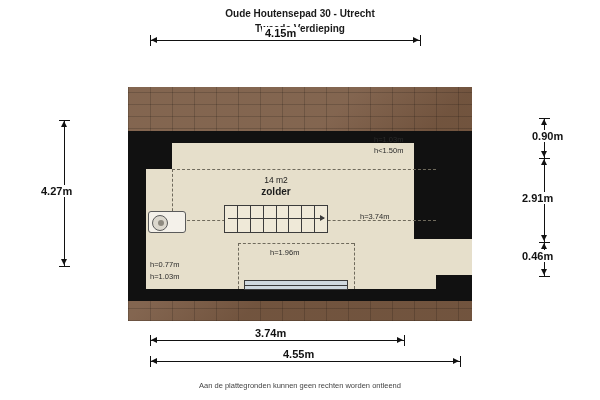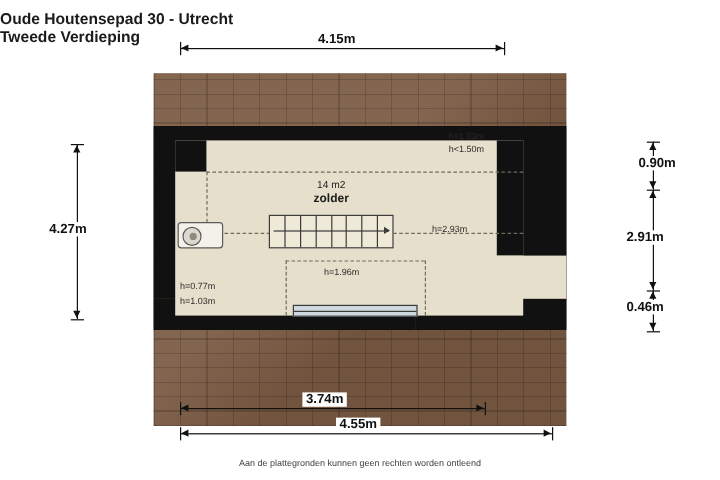--- a/index.html
+++ b/index.html
@@ -9,28 +9,28 @@
     background:#ffffff;
     font-family:"Liberation Sans", sans-serif;
     color:#222;
     position:relative;
     overflow:hidden;
   }
   #stage { position:absolute; inset:0; }
 
   
   .title-line1, .title-line2 {
-    position:absolute; left:0; width:600px; text-align:left;
-    font-weight:bold; font-size:13px; color:#1a1a1a;
+    position:absolute; left:0; width:600px; text-align:center;
+    font-weight:bold; font-size:10px; color:#1a1a1a;
   }
   .title-line1 { top:8px; }
   .title-line2 { top:23px; }
 
   
-  #plan { position:absolute; left:128px; top:61px; width:344px; height:294px; }
+  #plan { position:absolute; left:128px; top:87px; width:344px; height:234px; }
 
   
   .roof {
     position:absolute; inset:0;
     background-color:#7a5a43;
     background-image:
       repeating-linear-gradient(0deg, rgba(0,0,0,0.16) 0 1px, rgba(0,0,0,0) 1px 12px),
       repeating-linear-gradient(90deg, rgba(0,0,0,0.16) 0 1px, rgba(0,0,0,0) 1px 22px),
       linear-gradient(135deg, rgba(255,255,255,0.07) 0 40%, rgba(0,0,0,0.07) 60% 100%);
   }
@@ -197,21 +197,21 @@
 
     <div class="dash dash-h" style="left:44px;top:82px;width:264px;"></div>
     <div class="dash dash-v" style="left:44px;top:82px;height:52px;"></div>
     <div class="dash dash-h" style="left:44px;top:133px;width:264px;"></div>
     <div class="dash dash-v" style="left:110px;top:156px;height:46px;"></div>
     <div class="dash dash-h" style="left:110px;top:156px;width:116px;"></div>
     <div class="dash dash-v" style="left:226px;top:156px;height:46px;"></div>
 
     <div class="plan-lbl" style="left:246px;top:48px;">h=1.03m</div>
     <div class="plan-lbl" style="left:246px;top:59px;">h&lt;1.50m</div>
-    <div class="plan-lbl" style="left:232px;top:125px;">h=2.93m</div>
+    <div class="plan-lbl" style="left:232px;top:125px;">h=3.74m</div>
     <div class="plan-lbl" style="left:142px;top:161px;">h=1.96m</div>
     <div class="plan-lbl" style="left:22px;top:173px;">h=0.77m</div>
     <div class="plan-lbl" style="left:22px;top:185px;">h=1.03m</div>
 
     <div class="area-lbl" style="left:103px;top:88px;">14 m2</div>
     <div class="area-lbl area-name" style="left:103px;top:99px;">zolder</div>
 
     <div class="stairs">
       <div class="tread"></div>
       <div class="tread"></div>

